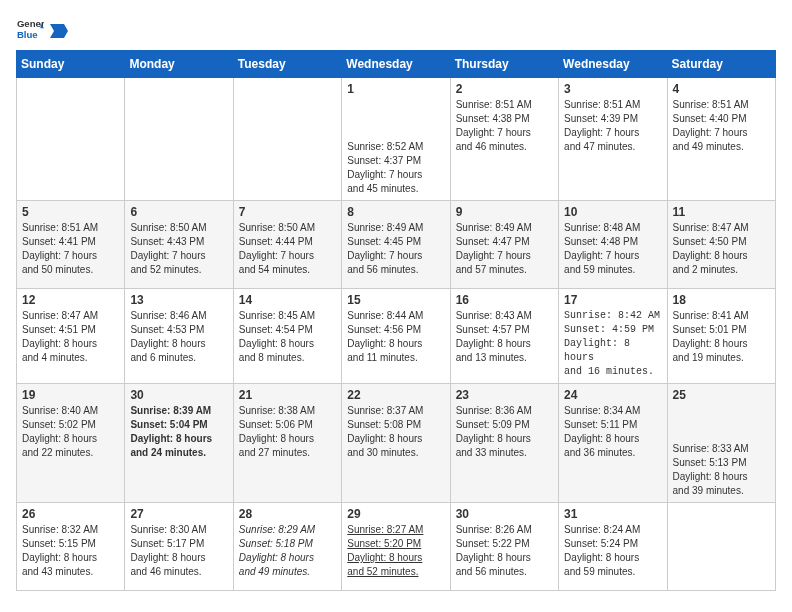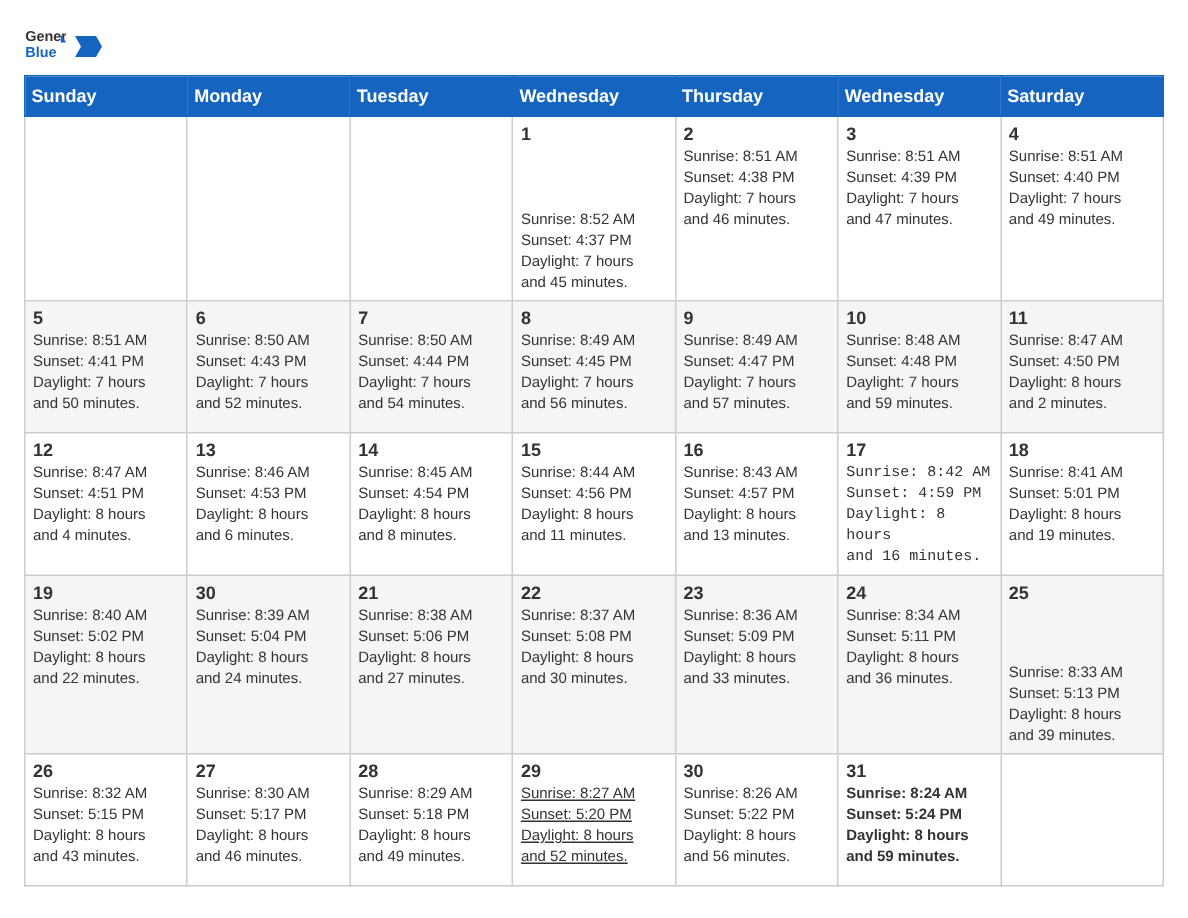--- a/index.html
+++ b/index.html
@@ -255,21 +255,21 @@
       <tr>
         <td>
           <span class="day-num">19</span>
           <div class="day-info" style="white-space: pre-line;">Sunrise: 8:40 AM
 Sunset: 5:02 PM
 Daylight: 8 hours
 and 22 minutes.</div>
         </td>
         <td>
           <span class="day-num">30</span>
-          <div class="day-info" style="white-space: pre-line;">Sunrise: 8:39 AM
+          <div class="day-info" style="white-space: pre-line; font-weight: bold;">Sunrise: 8:39 AM
 Sunset: 5:04 PM
 Daylight: 8 hours
 and 24 minutes.</div>
         </td>
         <td>
           <span class="day-num">21</span>
           <div class="day-info" style="white-space: pre-line;">Sunrise: 8:38 AM
 Sunset: 5:06 PM
 Daylight: 8 hours
 and 27 minutes.</div>
@@ -313,42 +313,42 @@
         </td>
         <td>
           <span class="day-num">27</span>
           <div class="day-info" style="white-space: pre-line;">Sunrise: 8:30 AM
 Sunset: 5:17 PM
 Daylight: 8 hours
 and 46 minutes.</div>
         </td>
         <td>
           <span class="day-num">28</span>
-          <div class="day-info" style="white-space: pre-line;">Sunrise: 8:29 AM
+          <div class="day-info" style="white-space: pre-line; font-style: italic;">Sunrise: 8:29 AM
 Sunset: 5:18 PM
 Daylight: 8 hours
 and 49 minutes.</div>
         </td>
         <td>
           <span class="day-num">29</span>
           <div class="day-info" style="white-space: pre-line; text-decoration: underline;">Sunrise: 8:27 AM
 Sunset: 5:20 PM
 Daylight: 8 hours
 and 52 minutes.</div>
         </td>
         <td>
           <span class="day-num">30</span>
           <div class="day-info" style="white-space: pre-line;">Sunrise: 8:26 AM
 Sunset: 5:22 PM
 Daylight: 8 hours
 and 56 minutes.</div>
         </td>
         <td>
           <span class="day-num">31</span>
-          <div class="day-info" style="white-space: pre-line; font-weight: bold;">Sunrise: 8:24 AM
+          <div class="day-info" style="white-space: pre-line;">Sunrise: 8:24 AM
 Sunset: 5:24 PM
 Daylight: 8 hours
 and 59 minutes.</div>
         </td>
         <td></td>
       </tr>
     </tbody>
 </table>
 
 </body></html>

